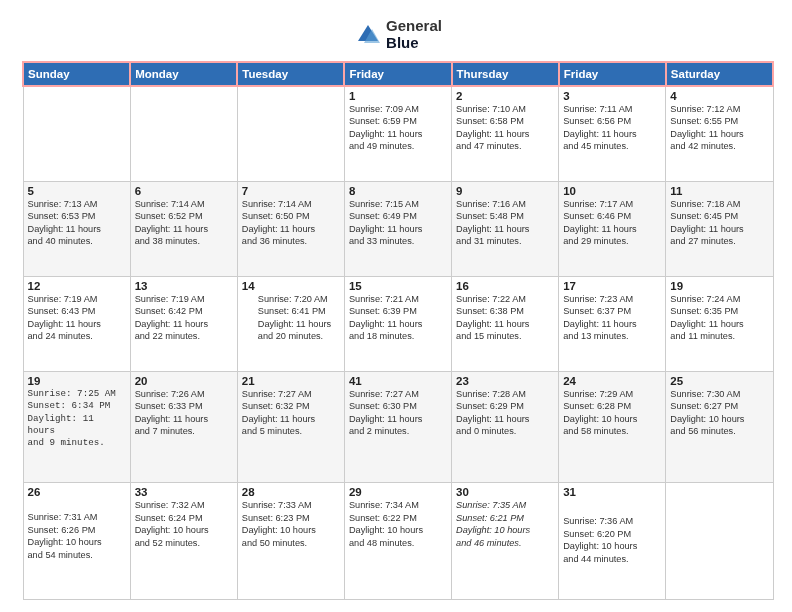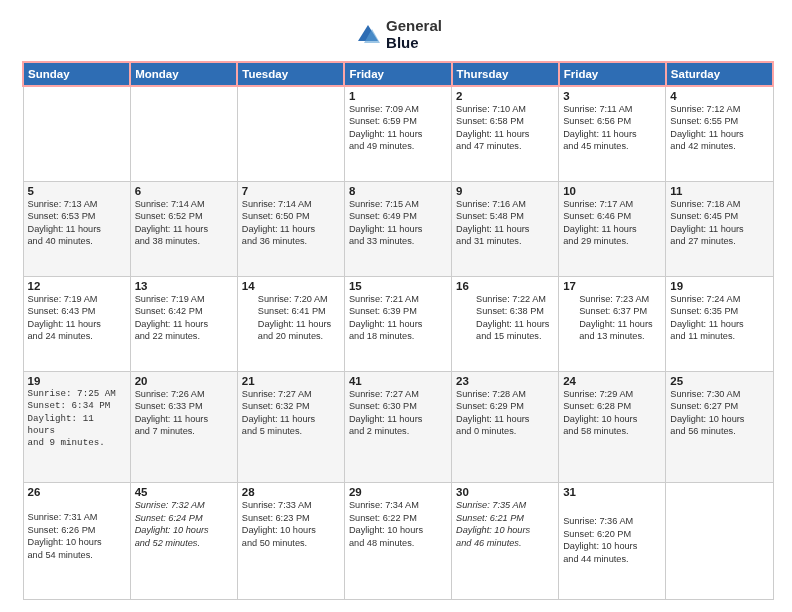--- a/index.html
+++ b/index.html
@@ -239,28 +239,28 @@
           </td>
           <td>
             <span class="day-num">15</span>
             <div class="day-info" style="white-space: pre-line;">Sunrise: 7:21 AM
 Sunset: 6:39 PM
 Daylight: 11 hours
 and 18 minutes.</div>
           </td>
           <td>
             <span class="day-num">16</span>
-            <div class="day-info" style="white-space: pre-line; margin-left: 20px;">Sunrise: 7:22 AM
+            <div class="day-info" style="white-space: pre-line;">Sunrise: 7:22 AM
 Sunset: 6:38 PM
 Daylight: 11 hours
 and 15 minutes.</div>
           </td>
           <td>
             <span class="day-num">17</span>
-            <div class="day-info" style="white-space: pre-line; margin-left: 16px;">Sunrise: 7:23 AM
+            <div class="day-info" style="white-space: pre-line;">Sunrise: 7:23 AM
 Sunset: 6:37 PM
 Daylight: 11 hours
 and 13 minutes.</div>
           </td>
           <td>
             <span class="day-num">19</span>
             <div class="day-info" style="white-space: pre-line;">Sunrise: 7:24 AM
 Sunset: 6:35 PM
 Daylight: 11 hours
 and 11 minutes.</div>
@@ -319,22 +319,22 @@
         </tr>
         <tr>
           <td>
             <span class="day-num">26</span>
             <div class="day-info" style="white-space: pre-line; margin-top: 13px;">Sunrise: 7:31 AM
 Sunset: 6:26 PM
 Daylight: 10 hours
 and 54 minutes.</div>
           </td>
           <td>
-            <span class="day-num">45</span>
-            <div class="day-info" style="white-space: pre-line; font-style: italic;">Sunrise: 7:32 AM
+            <span class="day-num">33</span>
+            <div class="day-info" style="white-space: pre-line;">Sunrise: 7:32 AM
 Sunset: 6:24 PM
 Daylight: 10 hours
 and 52 minutes.</div>
           </td>
           <td>
             <span class="day-num">28</span>
             <div class="day-info" style="white-space: pre-line;">Sunrise: 7:33 AM
 Sunset: 6:23 PM
 Daylight: 10 hours
 and 50 minutes.</div>

